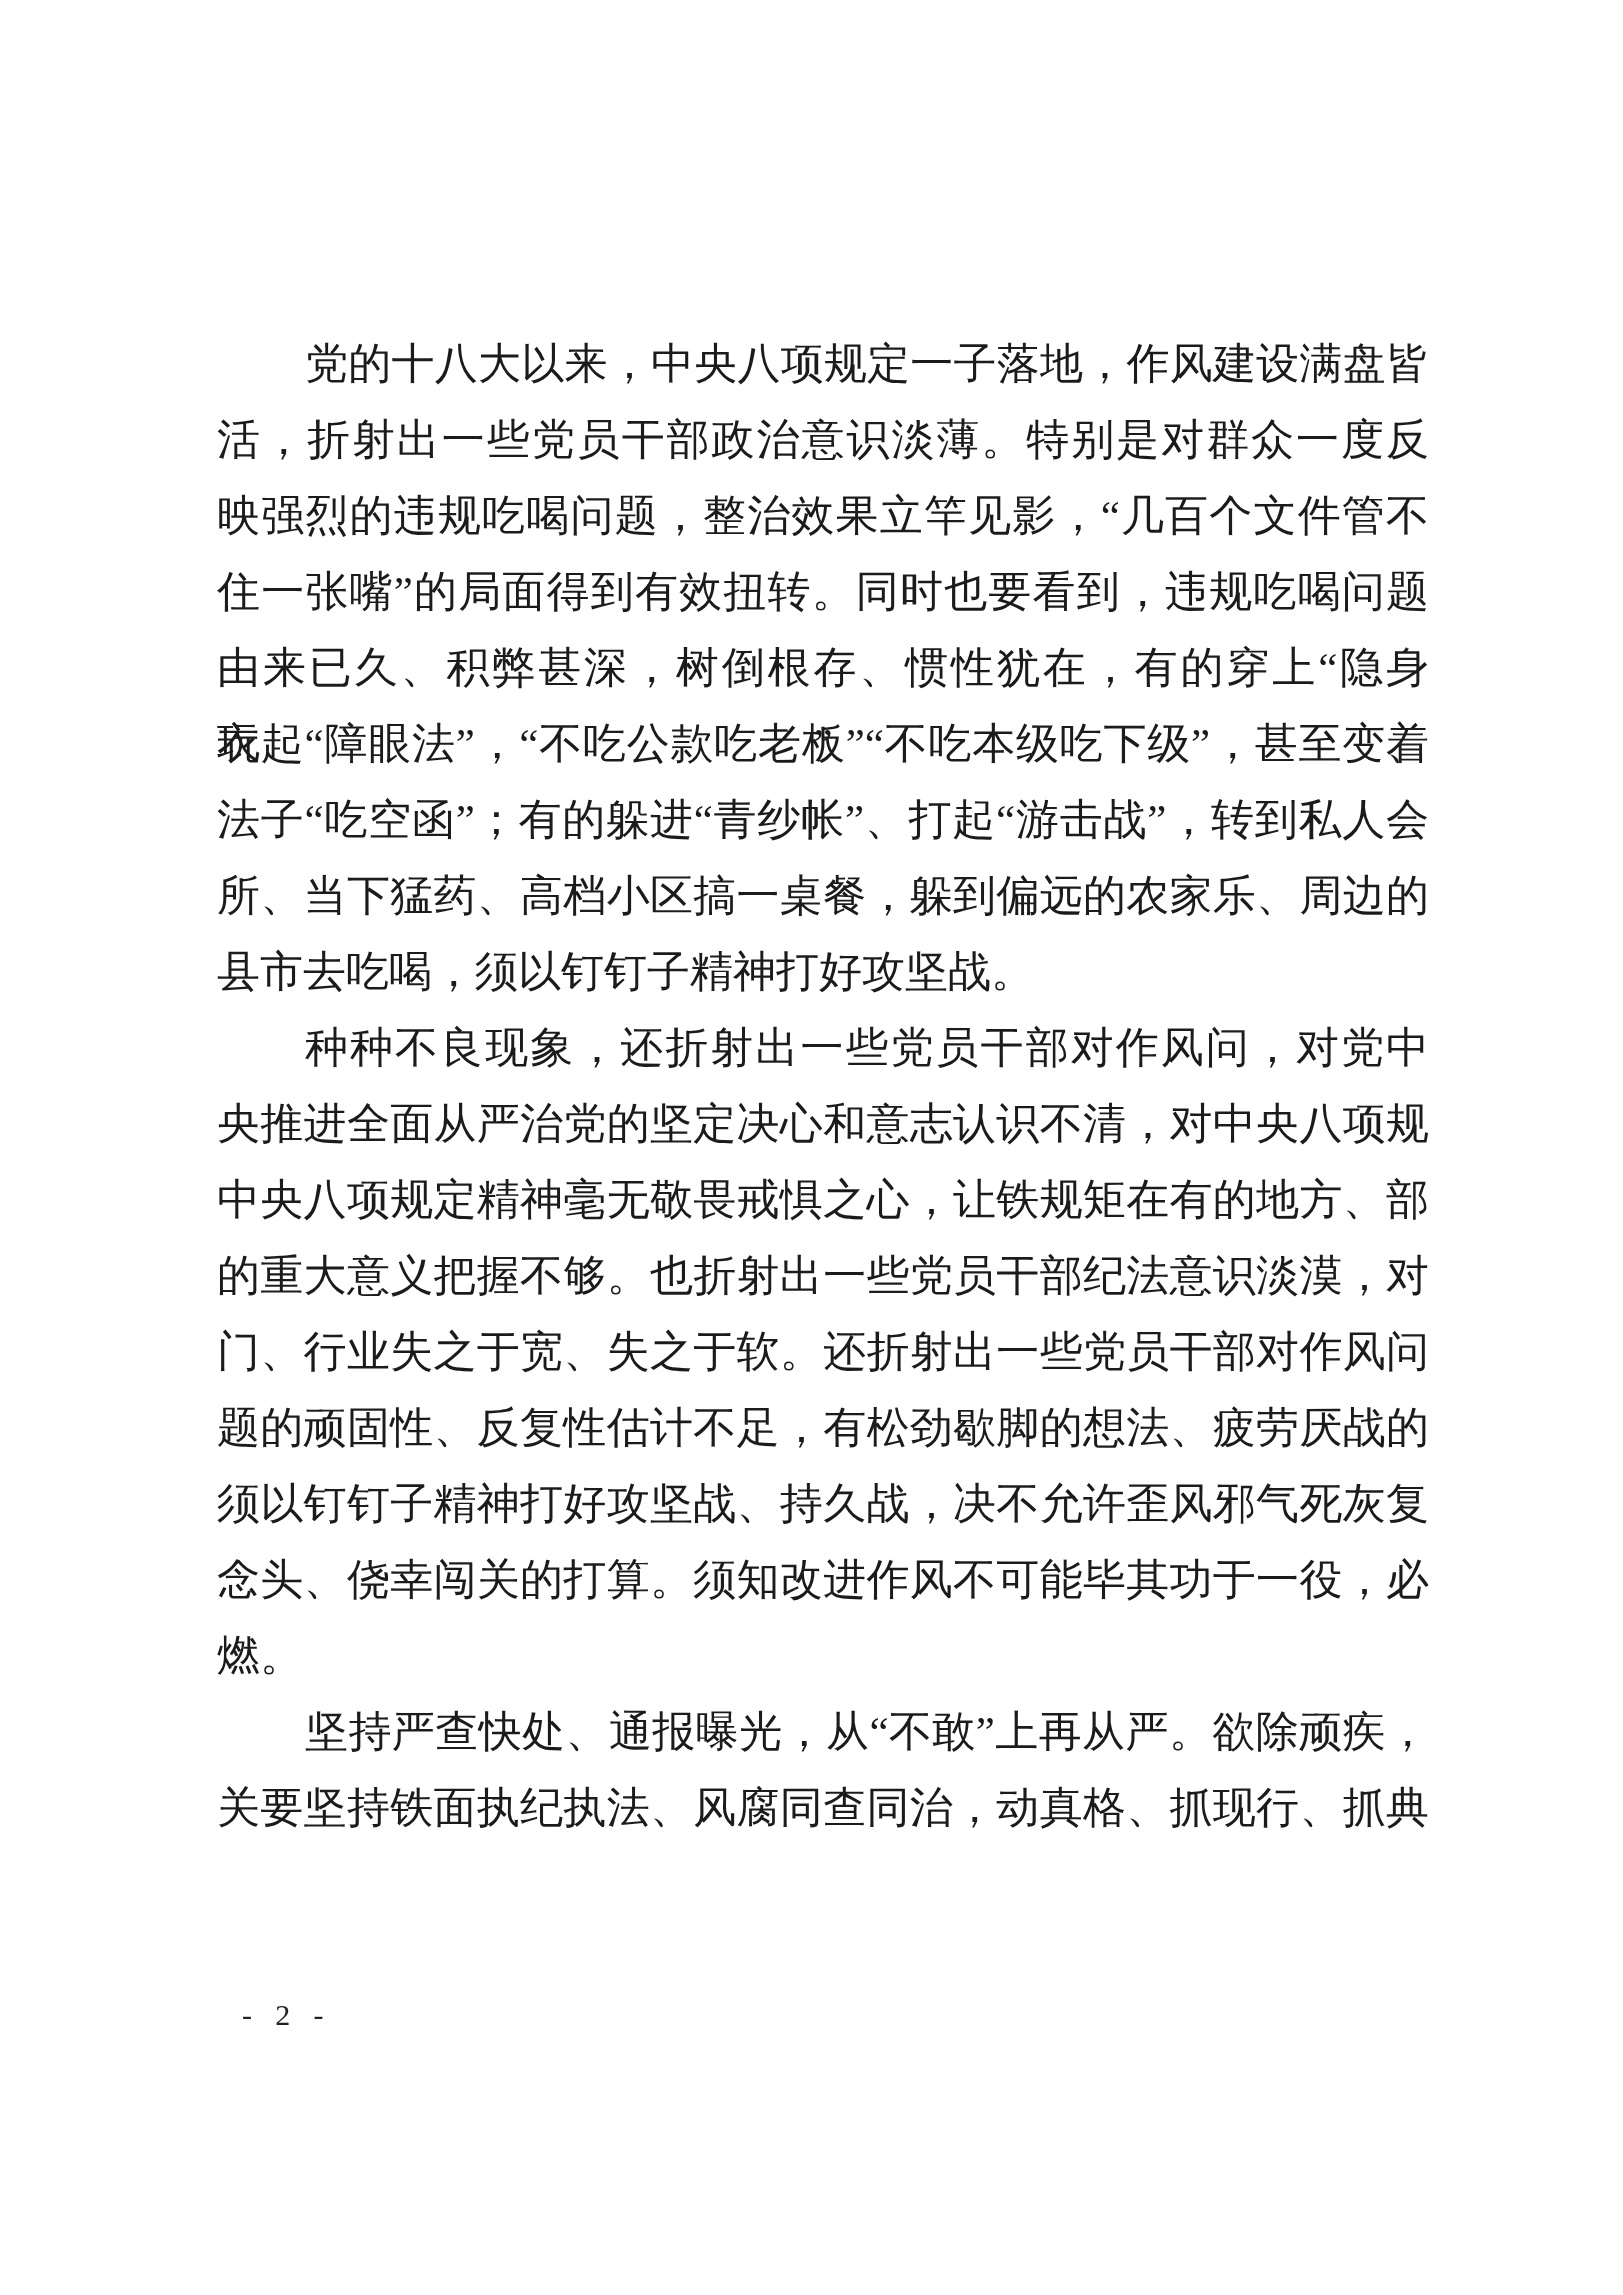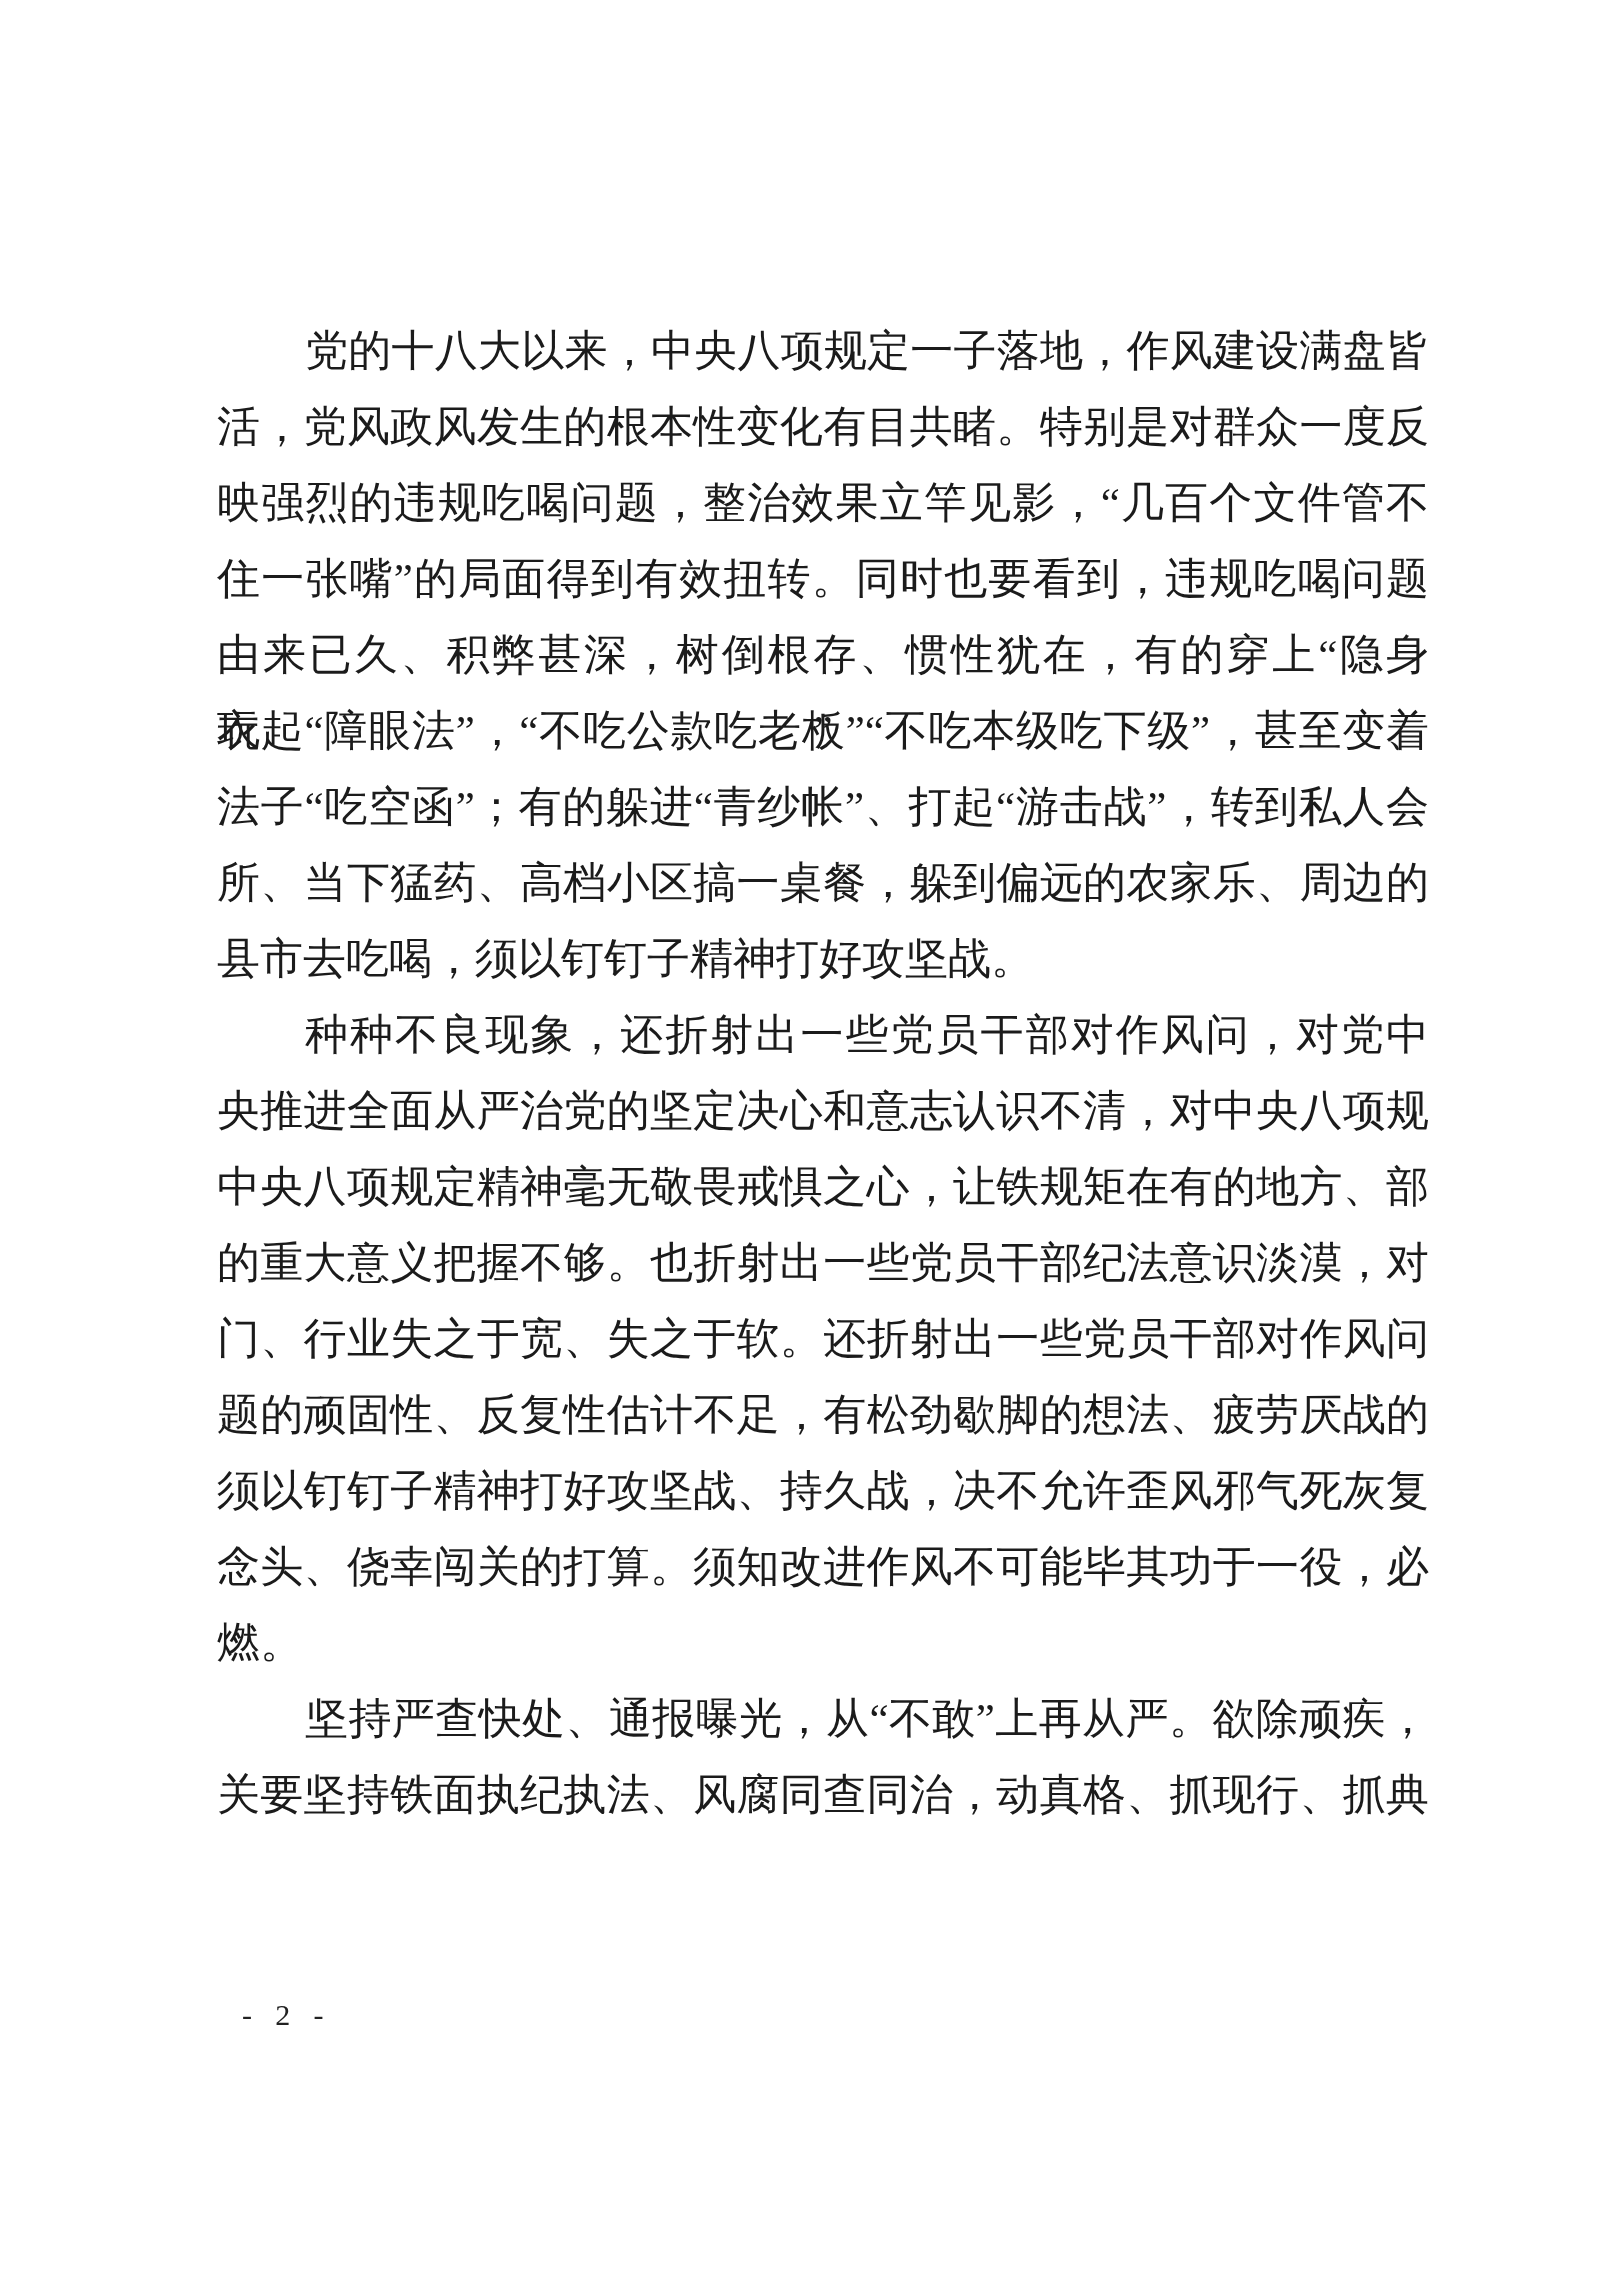--- a/index.html
+++ b/index.html
@@ -13,21 +13,21 @@
     height: 2295px;
     margin: 0 auto;
     background: #ffffff;
     overflow: hidden;
     font-family: "Liberation Serif", "DejaVu Serif", serif;
     color: #1b1b1b;
   }
   .text-block {
     position: absolute;
     left: 217px;
-    top: 313px;
+    top: 326px;
     width: 1212px;
   }
   .line {
     height: 76px;
     line-height: 76px;
     font-size: 43px;
     letter-spacing: 0px;
     white-space: nowrap;
     text-align: justify;
     text-justify: inter-character;
@@ -47,21 +47,21 @@
     letter-spacing: 7.9px;
     color: #222222;
   }
 </style>
 </head>
 <body>
 
 <div class="page">
   <main class="text-block" id="text-block">
       <div class="line indent fill">党的十八大以来，中央八项规定一子落地，作风建设满盘皆</div>
-      <div class="line fill">活，党风政风发生的根本性变化有目共睹。特别是对群众一度反</div>
+      <div class="line fill">活，折射出一些党员干部政治意识淡薄。特别是对群众一度反</div>
       <div class="line fill">映强烈的违规吃喝问题，整治效果立竿见影，“几百个文件管不</div>
       <div class="line fill">住一张嘴”的局面得到有效扭转。同时也要看到，违规吃喝问题</div>
       <div class="line fill">由来已久、积弊甚深，树倒根存、惯性犹在，有的穿上“隐身衣”、</div>
       <div class="line fill">玩起“障眼法”，“不吃公款吃老板”“不吃本级吃下级”，甚至变着</div>
       <div class="line fill">法子“吃空函”；有的躲进“青纱帐”、打起“游击战”，转到私人会</div>
       <div class="line fill">所、当下猛药、高档小区搞一桌餐，躲到偏远的农家乐、周边的</div>
       <div class="line">县市去吃喝，须以钉钉子精神打好攻坚战。</div>
       <div class="line indent fill">种种不良现象，还折射出一些党员干部对作风问，对党中</div>
       <div class="line fill">央推进全面从严治党的坚定决心和意志认识不清，对中央八项规</div>
       <div class="line fill">中央八项规定精神毫无敬畏戒惧之心，让铁规矩在有的地方、部</div>

